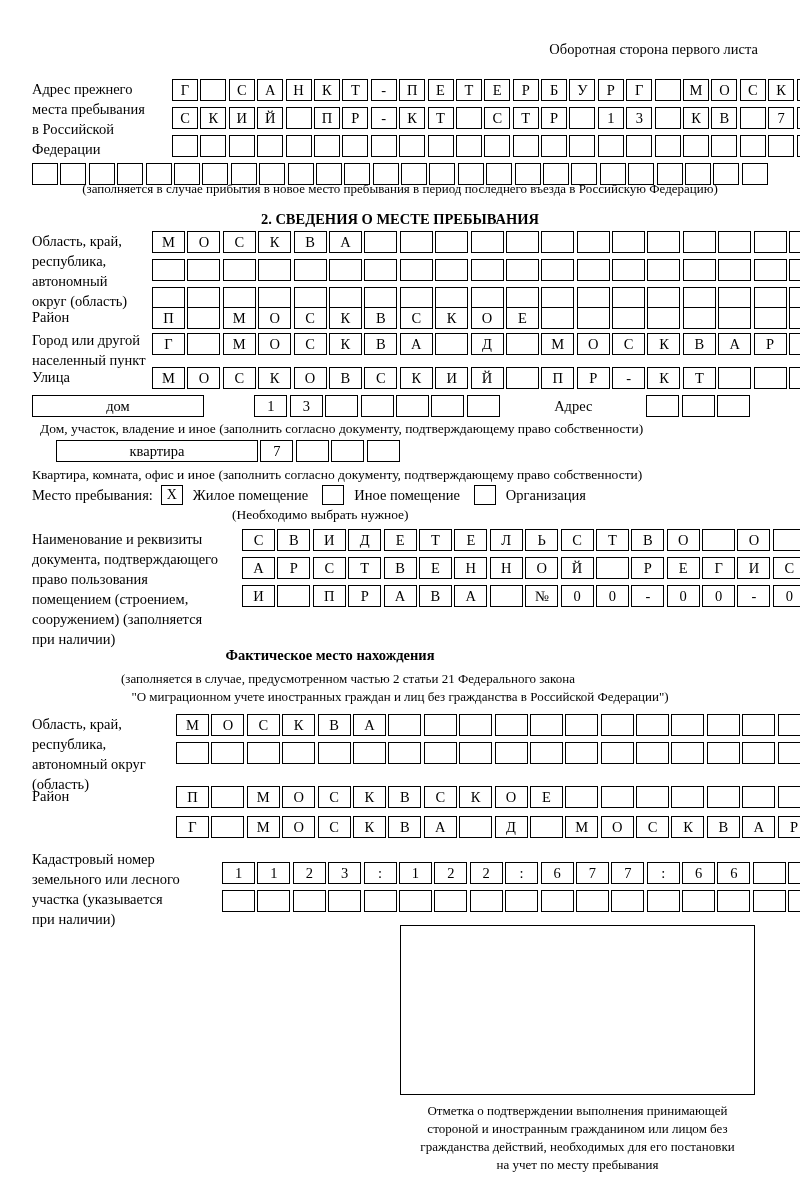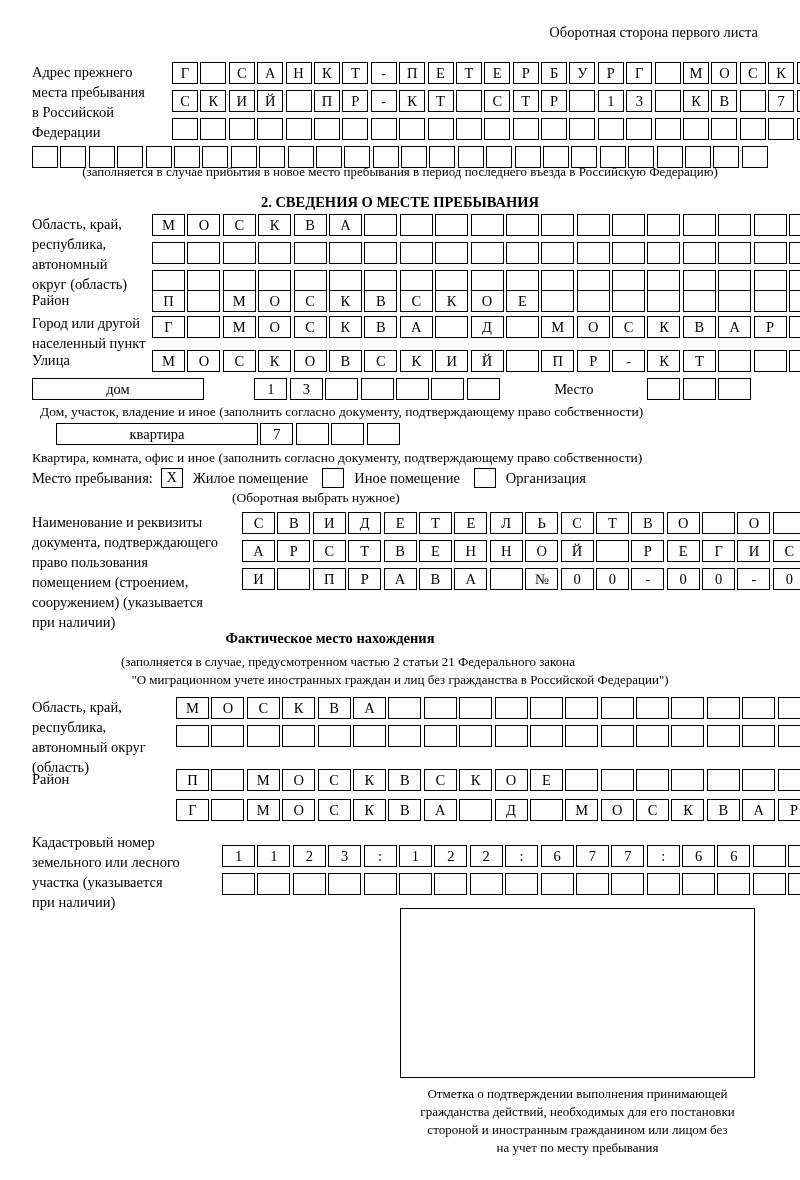--- a/index.html
+++ b/index.html
@@ -12,21 +12,21 @@
     color: #000;
   }
   #page {
     position: relative;
     width: 800px;
     height: 1180px;
     margin: 0 auto;
     background: #fff;
     overflow: hidden;
   }
-  .abs { position: absolute; }
+  .abs { position: absolute; margin-top: 17px; }
   .hdr-right {
     top: 22px; right: 42px;
     font-size: 14.5px;
   }
   .lbl {
     font-size: 14.5px;
     line-height: 20px;
     white-space: pre-line;
   }
   .lbl-sm { font-size: 13.5px; line-height: 19px; }
@@ -354,21 +354,21 @@
     <div class="labelbox" style="width:172px;">дом</div>
     <div class="boxrow" id="s2-house">
         <div class="cell wide">1</div>
         <div class="cell wide">3</div>
         <div class="cell wide"></div>
         <div class="cell wide"></div>
         <div class="cell wide"></div>
         <div class="cell wide"></div>
         <div class="cell wide"></div>
       </div>
-    <span class="inline-text">Место</span>
+    <span class="inline-text">Адрес</span>
     <div class="boxrow" id="s2-korpus">
         <div class="cell wide"></div>
         <div class="cell wide"></div>
         <div class="cell wide"></div>
       </div>
     <span class="inline-text">Строение</span>
     <div class="boxrow" id="s2-stroenie">
         <div class="cell wide">1</div>
         <div class="cell wide"></div>
         <div class="cell wide"></div>
@@ -391,27 +391,27 @@
 
   <div class="abs" style="top:468px; left:32px; display:flex; align-items:center;">
     <span class="lbl">Место пребывания:</span>
     <span class="checkcell" style="margin-left:8px;">X</span>
     <span class="lbl" style="margin-left:10px;">Жилое помещение</span>
     <span class="checkcell" style="margin-left:14px;"></span>
     <span class="lbl" style="margin-left:10px;">Иное помещение</span>
     <span class="checkcell" style="margin-left:14px;"></span>
     <span class="lbl" style="margin-left:10px;">Организация</span>
   </div>
-  <div class="abs lbl-sm" style="top:488px; left:232px;">(Оборотная выбрать нужное)</div>
+  <div class="abs lbl-sm" style="top:488px; left:232px;">(Необходимо выбрать нужное)</div>
 
   <div class="abs lbl" style="top:512px; left:32px; width:215px;">Наименование и реквизиты
 документа, подтверждающего
 право пользования
 помещением (строением,
-сооружением) (указывается
+сооружением) (заполняется
 при наличии)</div>
   <div class="abs boxrow" id="s2-doc-0" style="top:512px; left:242px;">
       <div class="cell wide">С</div>
       <div class="cell wide">В</div>
       <div class="cell wide">И</div>
       <div class="cell wide">Д</div>
       <div class="cell wide">Е</div>
       <div class="cell wide">Т</div>
       <div class="cell wide">Е</div>
       <div class="cell wide">Л</div>
@@ -592,18 +592,18 @@
       <div class="cell wide"></div>
       <div class="cell wide"></div>
       <div class="cell wide"></div>
       <div class="cell wide"></div>
       <div class="cell wide"></div>
     </div>
 
   <div class="abs bigbox" style="top:908px; left:400px; width:355px; height:170px;"></div>
   <div class="abs footnote" style="top:1085px; left:390px; width:375px;">
     <div>Отметка о подтверждении выполнения принимающей</div>
+    <div>стороной и иностранным гражданином или лицом без</div>
     <div>гражданства действий, необходимых для его постановки</div>
-    <div>стороной и иностранным гражданином или лицом без</div>
     <div>на учет по месту пребывания</div>
   </div>
 
 </div>
 
 </body></html>

